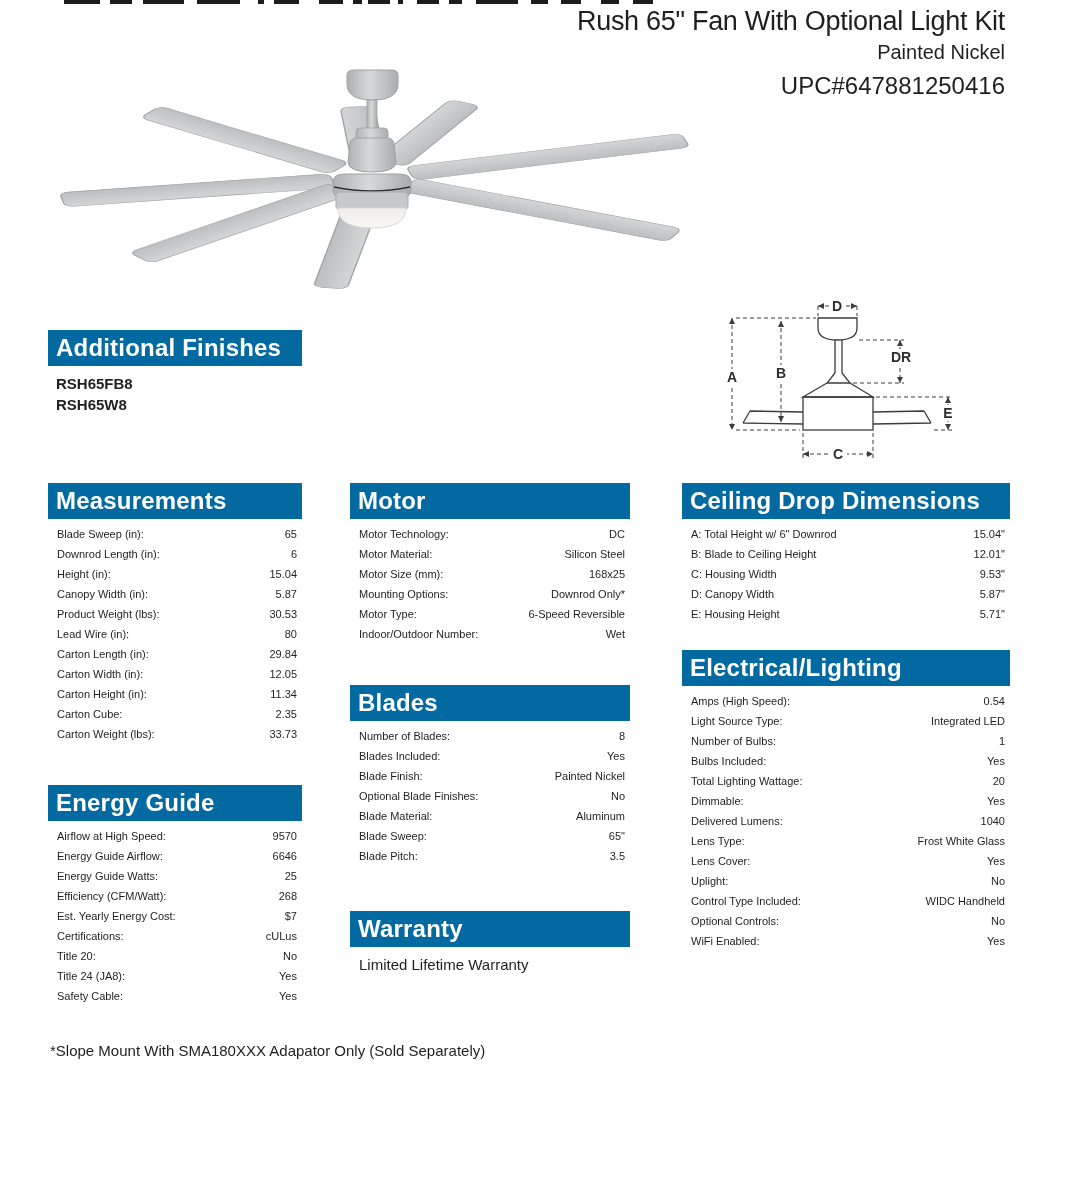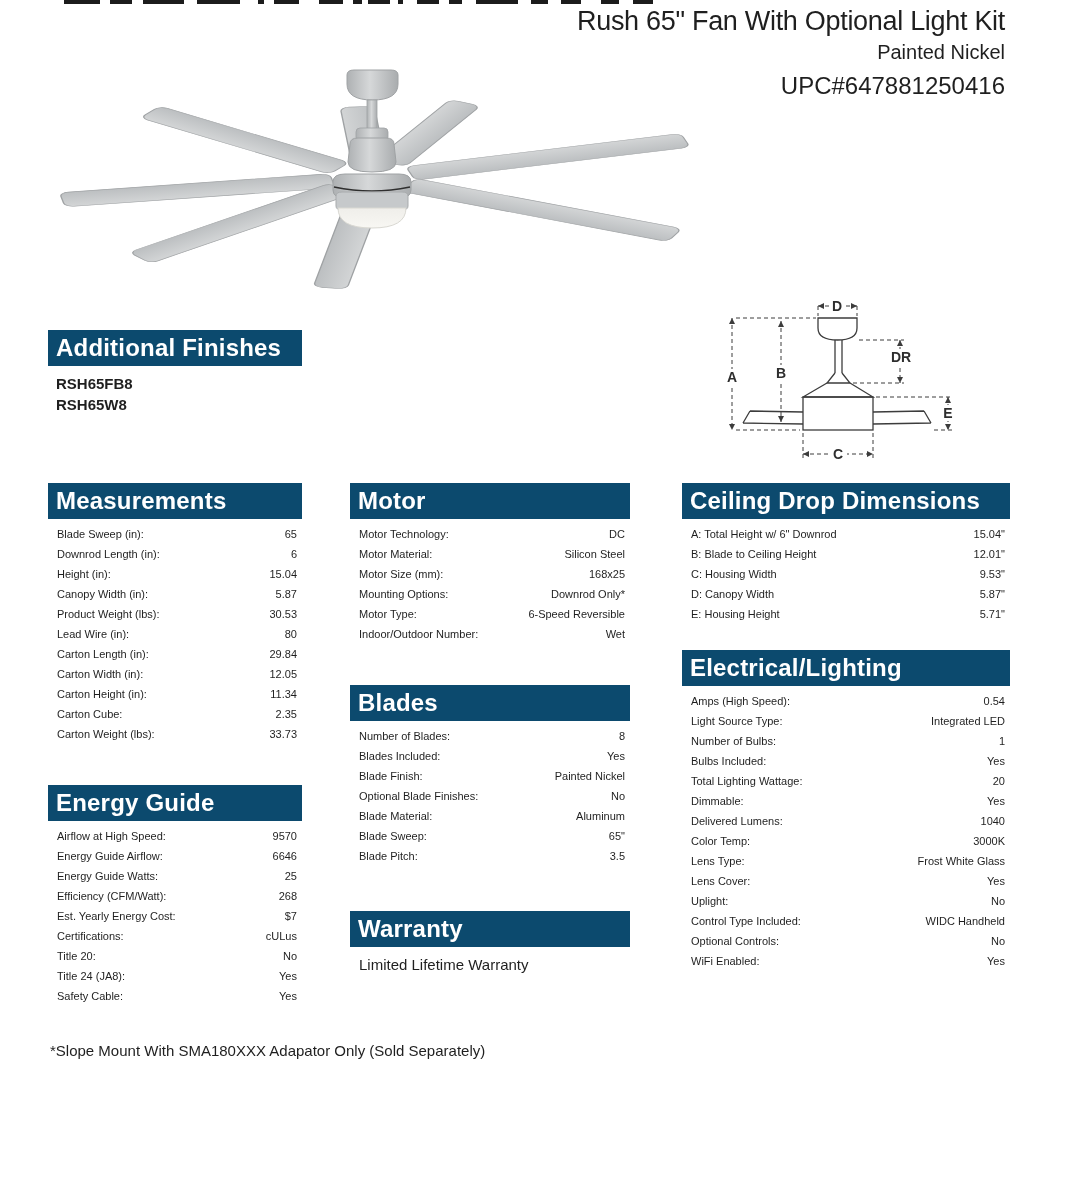--- a/index.html
+++ b/index.html
@@ -23,21 +23,21 @@
   .finish  { font-size:20px; line-height:24px; margin-top:3px; }
   .upc     { font-size:24px; line-height:22px; margin-top:11px; }
 
   
   .fan-art     { position:absolute; left:30px; top:58px; }
   .diagram-art { position:absolute; left:710px; top:285px; }
 
   
   .section { position:absolute; }
   .sec-header {
-    background:#0c4a6e;
+    background:#0369a1;
     color:#ffffff;
     font-weight:bold;
     font-size:24px;
     line-height:30px;
     padding:3px 4px 3px 8px;
     letter-spacing:0.2px;
     white-space:nowrap;
   }
   .rows { margin-top:5px; }
   .spec-row {
@@ -451,24 +451,20 @@
         </div>
         <div class="spec-row">
           <span class="spec-label">Dimmable:</span>
           <span class="spec-value">Yes</span>
         </div>
         <div class="spec-row">
           <span class="spec-label">Delivered Lumens:</span>
           <span class="spec-value">1040</span>
         </div>
         <div class="spec-row">
-          <span class="spec-label">Color Temp:</span>
-          <span class="spec-value">3000K</span>
-        </div>
-        <div class="spec-row">
           <span class="spec-label">Lens Type:</span>
           <span class="spec-value">Frost White Glass</span>
         </div>
         <div class="spec-row">
           <span class="spec-label">Lens Cover:</span>
           <span class="spec-value">Yes</span>
         </div>
         <div class="spec-row">
           <span class="spec-label">Uplight:</span>
           <span class="spec-value">No</span>

